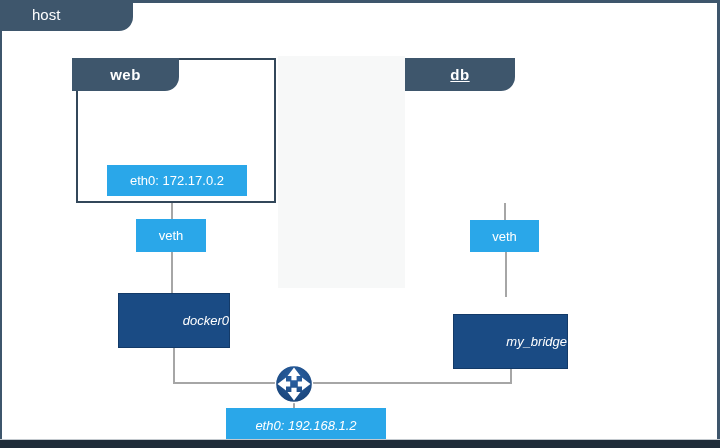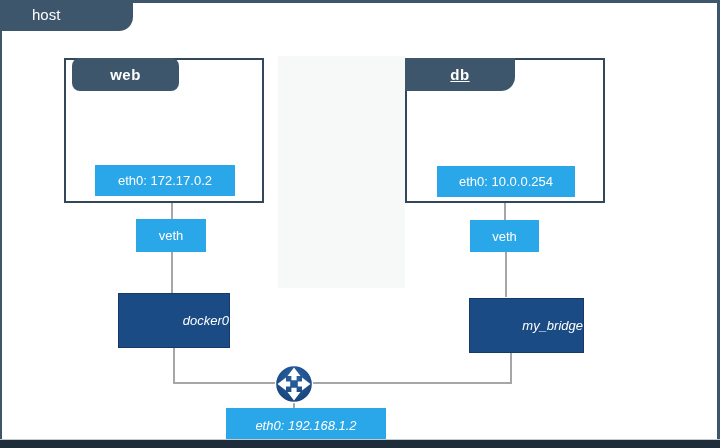--- a/index.html
+++ b/index.html
@@ -37,35 +37,35 @@
     width: 127px; height: 232px;
     background: #f7f8f8;
   }
 
   .container-box {
     position: absolute;
     width: 200px; height: 145px;
     background: #ffffff;
     border: 2px solid #33475a;
   }
-  .box-web { left: 64px; top: 58px; padding-left: 21px; }
+  .box-web { left: 76px; top: 58px; padding-left: 21px; }
   .box-db  { left: 405px; top: 58px; }
 
   .container-tab {
     position: absolute;
     height: 33px;
     background: #3e566c;
     border-bottom-right-radius: 14px;
     color: #ffffff;
     font-size: 15px;
     font-weight: 600;
     letter-spacing: 0.5px;
     display: flex; align-items: center; justify-content: center;
   }
-  .tab-web { left: 72px; top: 58px; width: 107px; border-radius: 8px; }
+  .tab-web { left: 72px; top: 58px; width: 107px; }
   .tab-db  { left: 405px; top: 58px; width: 110px; text-decoration: underline; }
 
   .chip {
     position: absolute;
     background: #2aa7e9;
     color: #ffffff;
     font-size: 13px;
     display: flex; align-items: center; justify-content: center;
   }
   .chip-web-eth  { left: 103px; top: 165px; width: 140px; height: 31px; }
@@ -76,21 +76,21 @@
 
   .bridge {
     position: absolute;
     background: #1a4b84;
     border: 1px solid #133a68;
     color: #ffffff;
     font-size: 13px;
     display: flex; align-items: center; justify-content: flex-end; font-style: italic;
   }
   .bridge-docker0   { left: 118px; top: 293px; width: 112px; height: 55px; }
-  .bridge-my-bridge { left: 453px; top: 298px; width: 115px; height: 55px; margin-left: 16px; }
+  .bridge-my-bridge { left: 453px; top: 314px; width: 115px; height: 55px; }
 
   .line { position: absolute; background: #a6a6a6; }
   .ln-web-veth      { left: 171px; top: 203px; width: 2px; height: 16px; }
   .ln-veth-docker0  { left: 171px; top: 252px; width: 2px; height: 41px; }
   .ln-docker0-bus   { left: 173px; top: 348px; width: 2px; height: 35px; }
   .ln-bus           { left: 173px; top: 382px; width: 339px; height: 2px; }
   .ln-mybridge-bus  { left: 510px; top: 352px; width: 2px; height: 31px; }
   .ln-db-veth       { left: 504px; top: 203px; width: 2px; height: 17px; }
   .ln-veth-mybridge { left: 505px; top: 252px; width: 2px; height: 45px; }
   .ln-router-eth    { left: 293px; top: 398px; width: 2px; height: 10px; }
@@ -115,25 +115,20 @@
 
   <div class="container-box box-web">
     <div class="chip chip-web-eth" style="left:29px; top:105px;">
       <span>eth0: 172.17.0.2</span>
     </div>
   </div>
   <div class="container-tab tab-web">
     <span>web</span>
   </div>
 
-  <div class="container-box box-db">
-    <div class="chip chip-db-eth" style="left:30px; top:106px;">
-      <span>eth0: 10.0.0.254</span>
-    </div>
-  </div>
   <div class="container-tab tab-db">
     <span>db</span>
   </div>
 
   <div class="chip chip-veth-l">
     <span>veth</span>
   </div>
   <div class="chip chip-veth-r">
     <span>veth</span>
   </div>

